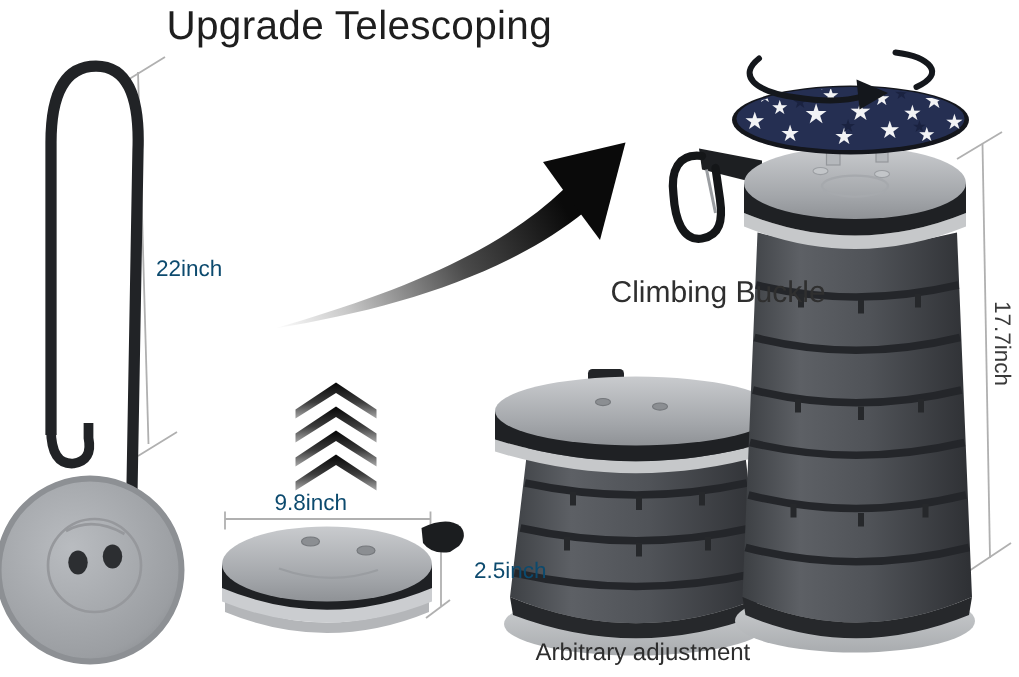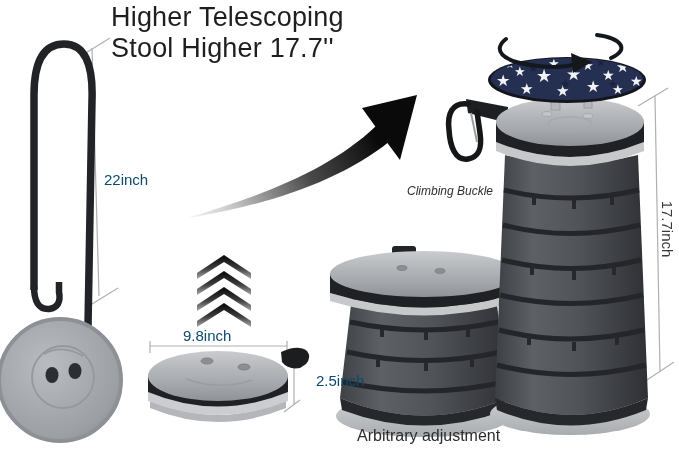--- a/index.html
+++ b/index.html
@@ -9,21 +9,21 @@
   }
   .scene{position:absolute;left:0;top:0;}
   .lbl{position:absolute;white-space:nowrap;color:#0c4a6e;font-size:15px;}
   .title{
     position:absolute;left:111px;top:2px;font-size:27px;line-height:31px;
     color:#1e1e1e;letter-spacing:.2px;
   }
   .rotation{
     position:absolute;left:529px;top:0px;font-size:41px;color:#1b1f28;letter-spacing:0px;
   }
-  .buckle-lbl{position:absolute;left:407px;top:184px;font-size:12px;color:#2f2f2f;font-style:italic;}
+  .buckle-lbl{position:absolute;left:407px;top:184px;font-size:20px;color:#2f2f2f;}
   .adjust-lbl{position:absolute;left:357px;top:427px;font-size:16px;color:#2d2d2d;text-align:center;}
   .h177{
     position:absolute;left:628px;top:221px;width:80px;height:16px;text-align:center;
     transform:rotate(90deg);font-size:15px;color:#3a3a3a;
   }
 </style>
 </head>
 <body>
 
 <div class="stage">
@@ -215,22 +215,21 @@
     </g>
 
     <g fill="none" stroke="#14171c" stroke-width="4" stroke-linecap="round">
       <path d="M 506 39 C 492 50 502 61 531 65 C 550 68 566 67 576 64"></path>
       <path d="M 597 35 C 620 38 631 49 611 58"></path>
       <polygon points="592,62 571,53 573,73" fill="#14171c" stroke="none"></polygon>
     </g>
   </svg>
 
   <div class="title">
-    <div>Higher Telescoping</div>
-    <div>Stool Higher 17.7''</div>
+    <div>Upgrade Telescoping</div>
   </div>
 
 
   <div class="lbl" style="left:104px;top:171px">22inch</div>
 
   <div class="lbl" style="left:183px;top:327px">9.8inch</div>
 
   <div class="lbl" style="left:316px;top:372px">2.5inch</div>
 
   <div class="buckle-lbl">Climbing Buckle</div>

